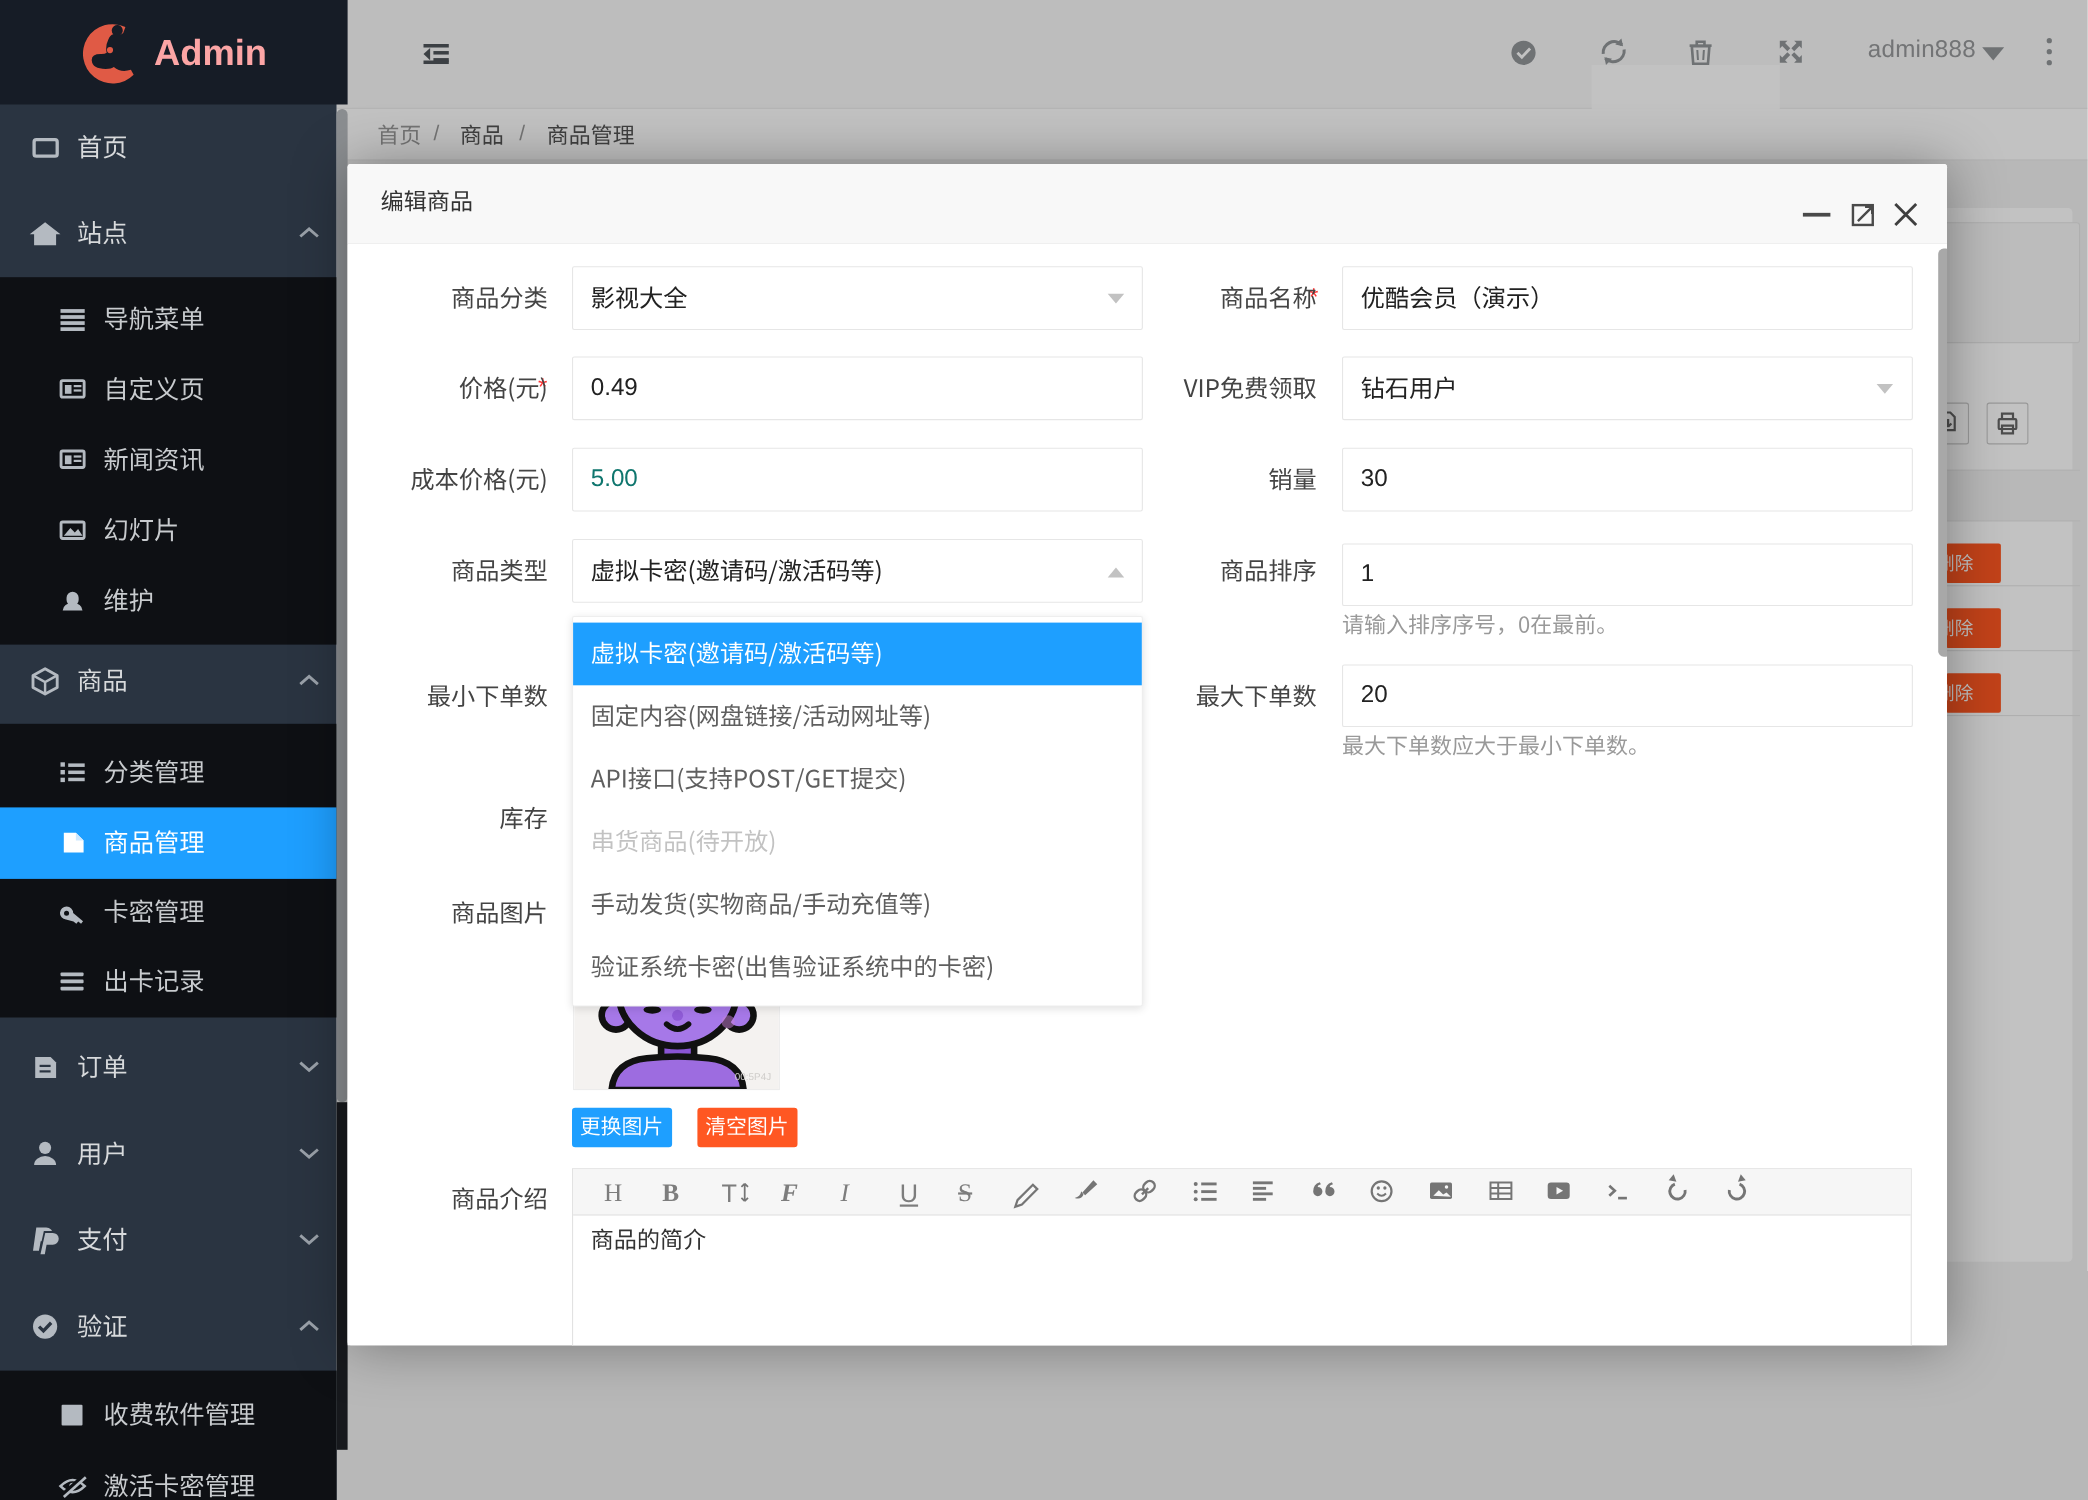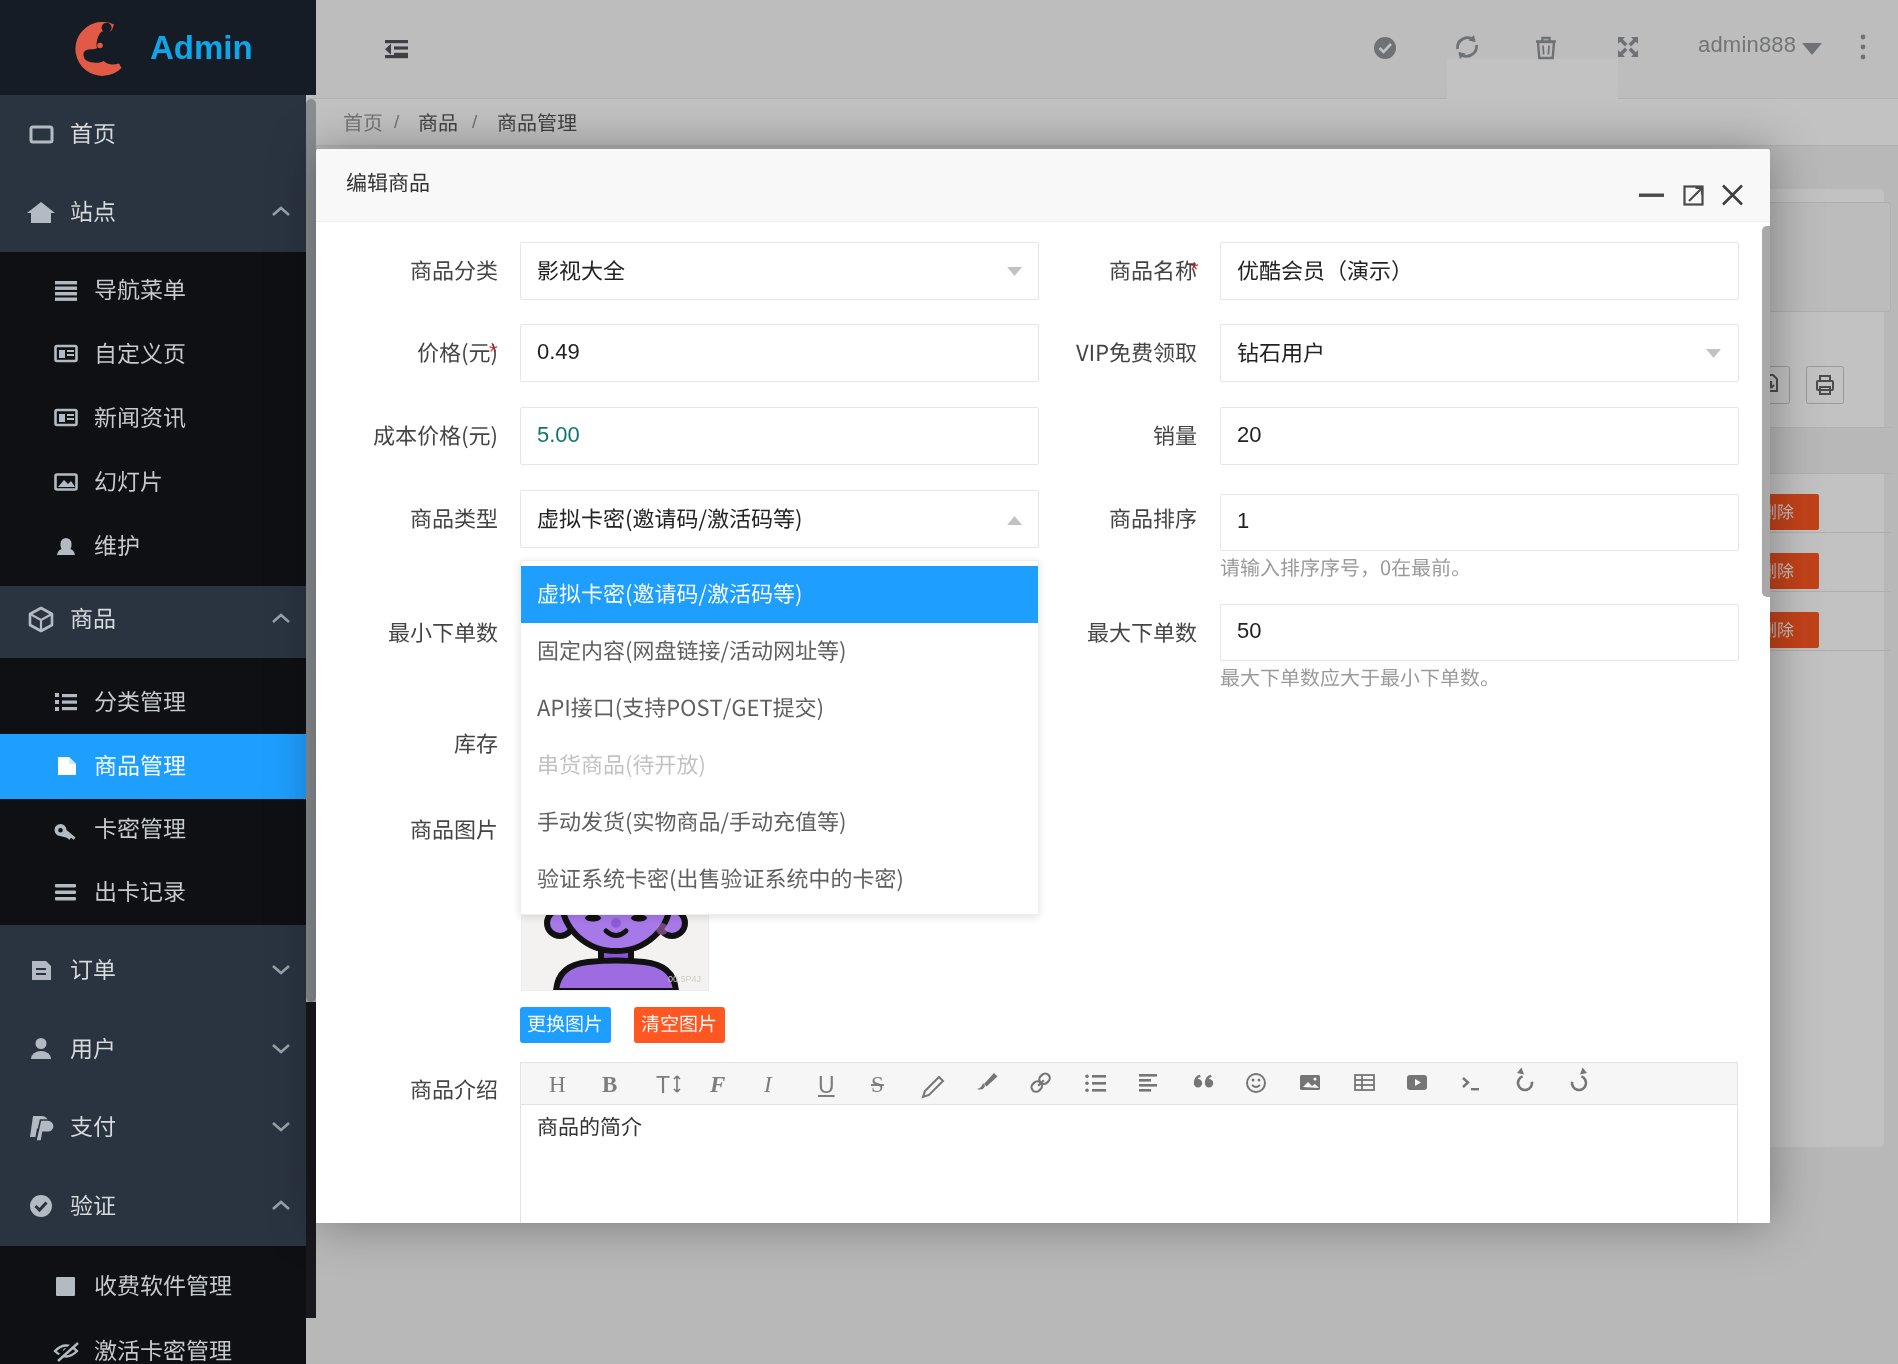--- a/index.html
+++ b/index.html
@@ -254,21 +254,21 @@
 <div class="abs" style="left:0;top:252px;width:306px;height:334px;background:#0e1014"></div>
 <div class="abs" style="left:0;top:658px;width:306px;height:267px;background:#0e1014"></div>
 <div class="abs" style="left:0;top:1246px;width:306px;height:118px;background:#0e1014"></div>
 <div class="abs" style="left:0;top:734px;width:306px;height:65px;background:#1E9FFF"></div>
 </div>
 <div class="abs" style="left:0;top:0;width:316px;height:95px;background:#161c26;z-index:21">
 <svg style="position:absolute;left:74px;top:22px" width="60" height="58" viewBox="0 0 60 58">
         <path d="M40 2.5 A27 27 0 1 0 47.5 46 L45 41.5 Q36 44.5 29.5 39 Q27.5 40.8 22 40.8 Q10 40.3 9.5 33.5 Q8.5 27 18 27.2 Q21.5 27.2 23 26 Q21.5 20 24.5 14 Q26 9.8 29 9.2 A5 5 0 1 1 34.8 10.2 L38 8 Z" fill="#e05a45"></path>
         <circle cx="26" cy="23.5" r="2.8" fill="#e05a45"></circle>
       </svg>
-<div class="abs" style="left:150px;top:29px;font-size:33px;font-weight:bold;color:#0ea5e9">Admin</div>
+<div class="abs" style="left:140px;top:29px;font-size:33px;font-weight:bold;color:#fca5a5">Admin</div>
 </div>
 <div class="abs" style="left:306px;top:99px;width:10px;height:903px;background:#8b8e91;border-radius:5px;z-index:21"></div>
 <div class="abs" style="left:306px;top:1002px;width:10px;height:316px;background:#17191d;z-index:21"></div>
 <svg class="abs" style="left:0;top:0;z-index:22;pointer-events:none" width="316" height="1364">
 <rect x="31" y="127" width="21" height="15" rx="2" fill="none" stroke="#b4bac1" stroke-width="3"></rect>
       <path d="M41 202 L55 213 L51 213 L51 223 L31 223 L31 213 L27 213 Z M38 223 L38 216 L44 216 L44 223 Z" fill="#b4bac1"></path>
       <path d="M273 215 L281 208 L289 215" fill="none" stroke="#9aa1a9" stroke-width="2.6"></path>
       <path d="M273 622 L281 615 L289 622" fill="none" stroke="#9aa1a9" stroke-width="2.6"></path>
       <path d="M273 1209 L281 1202 L289 1209" fill="none" stroke="#9aa1a9" stroke-width="2.6"></path>
       <path d="M273 966 L281 973 L289 966" fill="none" stroke="#9aa1a9" stroke-width="2.6"></path>
@@ -422,23 +422,23 @@
 <div class="inp" style="left:204px;top:102px;width:519px;height:58px"></div>
 <div class="inp" style="left:204px;top:185px;width:519px;height:58px"></div>
 <div class="inp" style="left:204px;top:268px;width:519px;height:58px"></div>
 <div class="inp" style="left:904px;top:20px;width:519px;height:58px"></div>
 <div class="inp" style="left:904px;top:102px;width:519px;height:58px"></div>
 <div class="inp" style="left:904px;top:185px;width:519px;height:58px"></div>
 <div class="inp" style="left:904px;top:272px;width:519px;height:57px"></div>
 <div class="inp" style="left:904px;top:382px;width:519px;height:57px"></div>
 <div class="abs" style="left:221px;top:117px;font-size:22px;color:#222">0.49</div>
 <div class="abs" style="left:221px;top:200px;font-size:22px;color:#0f766e">5.00</div>
-<div class="abs" style="left:921px;top:200px;font-size:22px;color:#222">20</div>
+<div class="abs" style="left:921px;top:200px;font-size:22px;color:#222">30</div>
 <div class="abs" style="left:921px;top:286px;font-size:22px;color:#222">1</div>
-<div class="abs" style="left:921px;top:396px;font-size:22px;color:#222">50</div>
+<div class="abs" style="left:921px;top:396px;font-size:22px;color:#222">20</div>
 <div class="abs" style="left:173px;top:117px;font-size:22px;color:#f33">*</div>
 <div class="abs" style="left:874px;top:35px;font-size:22px;color:#f33">*</div>
 <div class="abs" style="left:205px;top:598px;width:188px;height:171px;border:1px solid #ececec;overflow:hidden">
 <svg style="position:absolute;left:0;top:0" width="188" height="170" viewBox="0 0 188 170">
             <rect width="188" height="170" fill="#f4f2f0"></rect>
             <circle cx="94" cy="26" r="68" fill="#9d6ce0" stroke="#111" stroke-width="6"></circle>
             <circle cx="38" cy="102" r="13" fill="#a678e8" stroke="#111" stroke-width="6"></circle>
             <circle cx="150" cy="102" r="13" fill="#a678e8" stroke="#111" stroke-width="6"></circle>
             <rect x="79" y="112" width="30" height="38" fill="#8a55d4" stroke="#111" stroke-width="6"></rect>
             <path d="M34 170 q2 -26 32 -29 q28 -3 56 0 q30 3 32 29 Z" fill="#9d6ce0" stroke="#111" stroke-width="6"></path>

